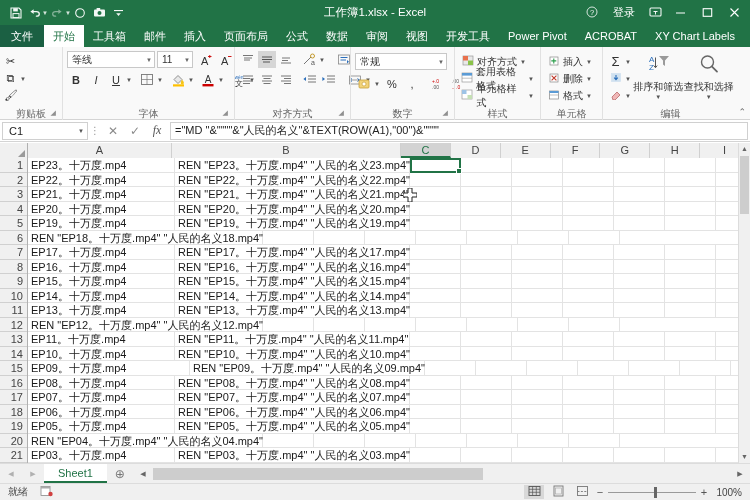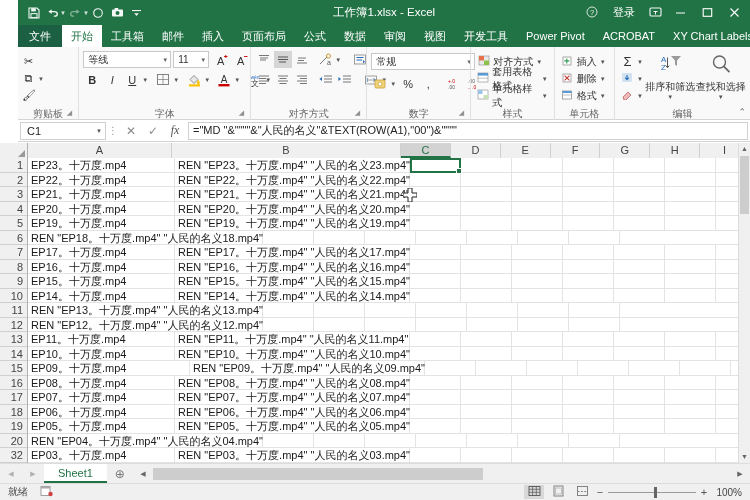--- a/index.html
+++ b/index.html
@@ -3,21 +3,21 @@
 <meta charset="utf-8">
 <style>
   * { box-sizing: border-box; }
   html, body { margin:0; padding:0; }
   body {
     width:750px; height:500px; overflow:hidden;
     font-family:"Liberation Sans","DejaVu Sans",sans-serif;
     font-size:11px; color:#262626; background:#fff;
     -webkit-font-smoothing:antialiased;
   }
-  #app { position:relative; width:750px; height:500px;padding-left:18px; }
+  #app { position:relative; width:750px; height:500px; }
 
   
   .titlebar {
     height:25px; background:#217346; color:#fff;
     display:flex; align-items:center; position:relative;
   }
   .qat { display:flex; align-items:center; gap:0; padding-left:6px; }
   .qat-btn {
     width:19px; height:19px; display:flex; align-items:center; justify-content:center;
     color:#fff; opacity:.95;
@@ -478,21 +478,21 @@
       </div>
       <div class="group-label">
         <span>对齐方式</span>
         <span class="dlg-launch">◢</span>
       </div>
     </div>
 
     <div class="group" style="width:104px">
       <div class="group-body" style="flex-direction:column">
         <div class="numrow" style="margin-bottom:5px;padding-top:2px">
-          <div class="combo" style="width:104px">
+          <div class="combo" style="width:92px">
             <span class="cv">常规</span>
             <span class="cd">▼</span>
           </div>
         </div>
         <div class="numrow">
           <div class="split">
             <div class="ico-btn">
               <svg width="15" height="14" viewBox="0 0 15 14">
                   <rect x="2" y="3" width="10" height="8" rx="1" fill="#f2d37a" stroke="#c8a13c" stroke-width=".8"></rect>
                   <circle cx="7" cy="7" r="2" fill="#fff" stroke="#c8a13c" stroke-width=".7"></circle>
@@ -696,21 +696,21 @@
           <div class="rh">11</div>
           <div class="rh">12</div>
           <div class="rh">13</div>
           <div class="rh">14</div>
           <div class="rh">15</div>
           <div class="rh">16</div>
           <div class="rh">17</div>
           <div class="rh">18</div>
           <div class="rh">19</div>
           <div class="rh">20</div>
-          <div class="rh">32</div>
+          <div class="rh">21</div>
           <div class="rh">22</div>
         </div>
       <div class="cells" id="cells">
           <div class="row">
             <div class="cell" style="width: 147px;">EP23。十万度.mp4</div>
             <div class="cell overflow" style="width: 235px;">REN "EP23。十万度.mp4" "人民的名义23.mp4"</div>
             <div class="cell" style="width: 51px;"></div>
             <div class="cell" style="width: 51px;"></div>
             <div class="cell" style="width: 51px;"></div>
             <div class="cell" style="width: 51px;"></div>
@@ -810,20 +810,21 @@
             <div class="cell overflow" style="width: 235px;">REN "EP14。十万度.mp4" "人民的名义14.mp4"</div>
             <div class="cell" style="width: 51px;"></div>
             <div class="cell" style="width: 51px;"></div>
             <div class="cell" style="width: 51px;"></div>
             <div class="cell" style="width: 51px;"></div>
             <div class="cell" style="width: 51px;"></div>
             <div class="cell" style="width: 51px;"></div>
             <div class="cell" style="width: 51px;"></div>
           </div>
           <div class="row">
+            <div class="cell" style="width: 147px;">EP13。十万度.mp4</div>
             <div class="cell overflow" style="width: 235px;">REN "EP13。十万度.mp4" "人民的名义13.mp4"</div>
             <div class="cell" style="width: 51px;"></div>
             <div class="cell" style="width: 51px;"></div>
             <div class="cell" style="width: 51px;"></div>
             <div class="cell" style="width: 51px;"></div>
             <div class="cell" style="width: 51px;"></div>
             <div class="cell" style="width: 51px;"></div>
             <div class="cell" style="width: 51px;"></div>
           </div>
           <div class="row">

